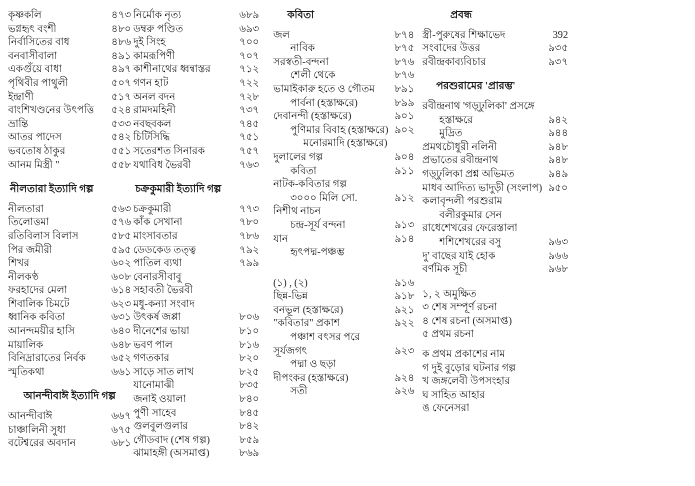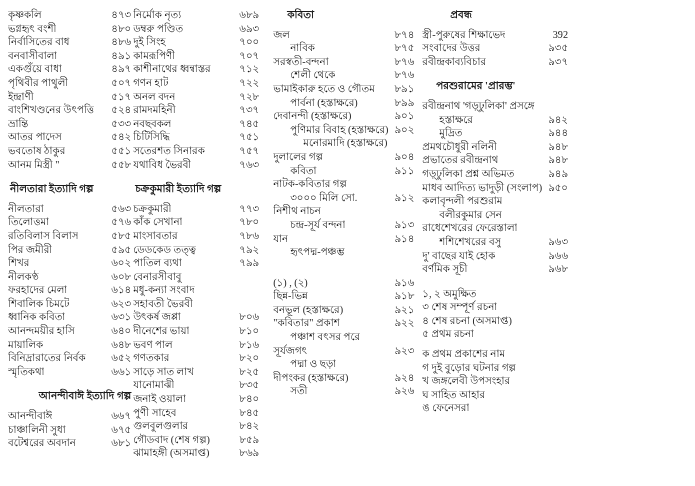--- a/index.html
+++ b/index.html
@@ -54,21 +54,21 @@
   }
   .entry.indent .t { padding-left: 17px; }
   .entry.indent2 .t { padding-left: 30px; }
 
   .heading {
     font-size: 10.4px;
     line-height: 13.6px;
     font-weight: bold;
     white-space: nowrap;
   }
-  .heading.center { text-align: right; padding-left: 0px; }
+  .heading.center { text-align: center; padding-left: 0px; }
   .heading.pad1 { padding-left: 2px; }
   .heading.pad2 { padding-left: 14px; }
   .heading.pad3 { padding-left: 28px; }
 
   .gap-s { height: 6px; }
   .gap-m { height: 11px; }
 </style>
 </head>
 <body>
 
@@ -264,25 +264,25 @@
         </div>
         <div class="entry">
           <span class="t">পাতিল ব্যথা</span>
           <span class="p">৭৯৯</span>
         </div>
         <div class="entry">
           <span class="t">বেনারসীবাবু</span>
           <span class="p"></span>
         </div>
         <div class="entry">
+          <span class="t">সহাবতী ভৈরবী</span>
+          <span class="p"></span>
+        </div>
+        <div class="entry">
           <span class="t">মধু-কন্যা সংবাদ</span>
-          <span class="p"></span>
-        </div>
-        <div class="entry">
-          <span class="t">সহাবতী ভৈরবী</span>
           <span class="p"></span>
         </div>
         <div class="entry">
           <span class="t">উৎকর্ষ জপ্পা</span>
           <span class="p">৮০৬</span>
         </div>
         <div class="entry">
           <span class="t">দীনেশের ভায়া</span>
           <span class="p">৮১০</span>
         </div>

